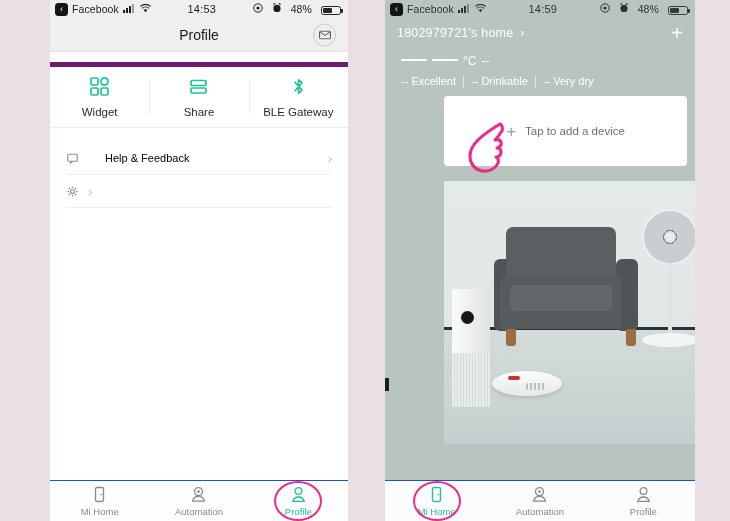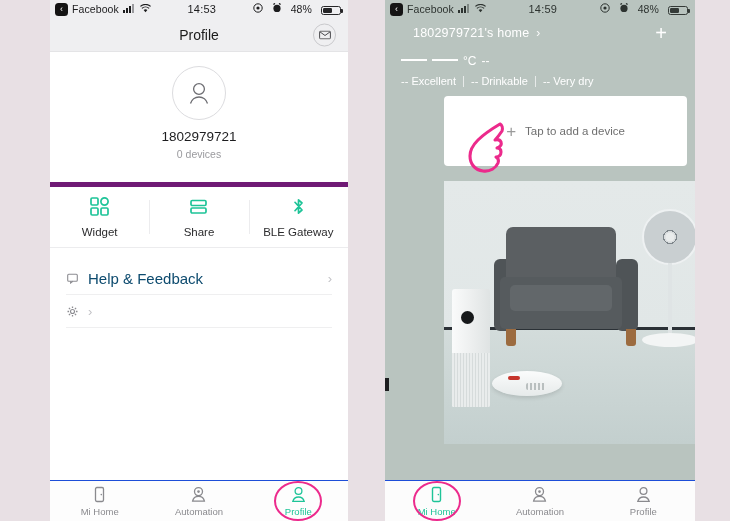--- a/index.html
+++ b/index.html
@@ -77,28 +77,28 @@
     content: ""; position: absolute; left: 0; top: 22%; bottom: 22%; width: 1px; background: #ececee;
   }
   .quick-label { font-size: 11.5px; color: #2b2b2d; }
 
   .menu-list { background: #fff; margin-top: 14px; padding: 0 16px; }
   .menu-row {
     height: 33px; display: flex; align-items: center; gap: 9px;
     border-bottom: 1px solid #efeff0; position: relative;
   }
   .menu-row:last-child { border-bottom: 1px solid #efeff0; }
-  .menu-label { font-size: 15px; color: #0c4a6e; flex: 1; }
+  .menu-label { font-size: 11px; color: #000000; flex: 1; margin-left: 17px; }
   .chev { color: #c2c2c6; font-size: 13px; line-height: 1; }
   .menu-ic { width: 13px; display: flex; justify-content: center; color: #8d8d92; }
 
   
   #phone-right .statusbar { background: #b9c4bf; color: #2d3330; }
   .home-head {
-    height: 30px; display: flex; align-items: center; padding: 0 28px;
+    height: 30px; display: flex; align-items: center; padding: 0 12px;
     color: #fff;
   }
   .home-name { font-size: 12.5px; letter-spacing: .2px; }
   .home-arrow { font-size: 12px; margin-left: 7px; opacity: .92; }
   .plus-head { margin-left: auto; font-size: 20px; font-weight: 300; line-height: 1; color: #fff; }
 
   .weather { padding: 6px 16px 9px; color: #fff; }
   .w-temp { font-size: 13px; display: flex; align-items: baseline; gap: 5px; }
   .w-dash { display: inline-block; width: 26px; height: 2px; background: #fff; position: relative; top: -4px; }
   .w-unit { font-size: 12px; }
@@ -262,30 +262,20 @@
     <div class="topbar">
       <span class="page-title">Profile</span>
       <span class="mail-btn">
         <svg width="12" height="9" viewBox="0 0 12 9">
             <rect x=".6" y=".6" width="10.8" height="7.8" rx="1" stroke="#4a4a4e" stroke-width="1" fill="none"></rect>
             <path d="M1 1.4 6 5l5-3.6" stroke="#4a4a4e" stroke-width="1" fill="none"></path>
           </svg>
       </span>
     </div>
 
-    <div class="profile-block">
-      <div class="avatar">
-        <svg width="30" height="30" viewBox="0 0 30 30">
-          <circle cx="15" cy="11" r="5.4" stroke="#6d6d72" stroke-width="1.3" fill="none"></circle>
-          <path d="M6.5 25.5a8.8 8.8 0 0 1 17 0" stroke="#6d6d72" stroke-width="1.3" fill="none"></path>
-        </svg>
-      </div>
-      <div class="user-name">1802979721</div>
-      <div class="user-sub">0 devices</div>
-    </div>
 
     <div class="quick-row">
       <div class="quick-item">
         <span>
           <svg width="19" height="19" viewBox="0 0 19 19">
             <rect x="1" y="1" width="7" height="7" rx="1.2" stroke="#1ec498" stroke-width="1.7" fill="none"></rect>
             <circle cx="14.5" cy="4.5" r="3.6" stroke="#1ec498" stroke-width="1.7" fill="none"></circle>
             <rect x="1" y="11" width="7" height="7" rx="1.2" stroke="#1ec498" stroke-width="1.7" fill="none"></rect>
             <rect x="11" y="11" width="7" height="7" rx="1.2" stroke="#1ec498" stroke-width="1.7" fill="none"></rect>
           </svg>

